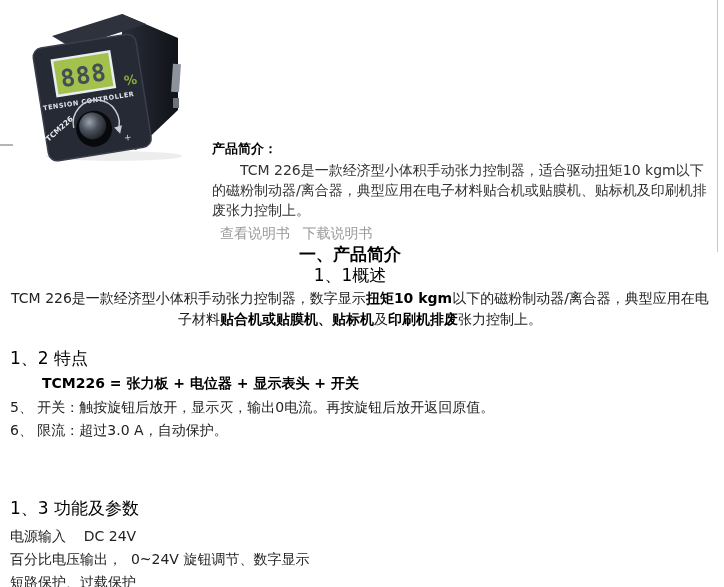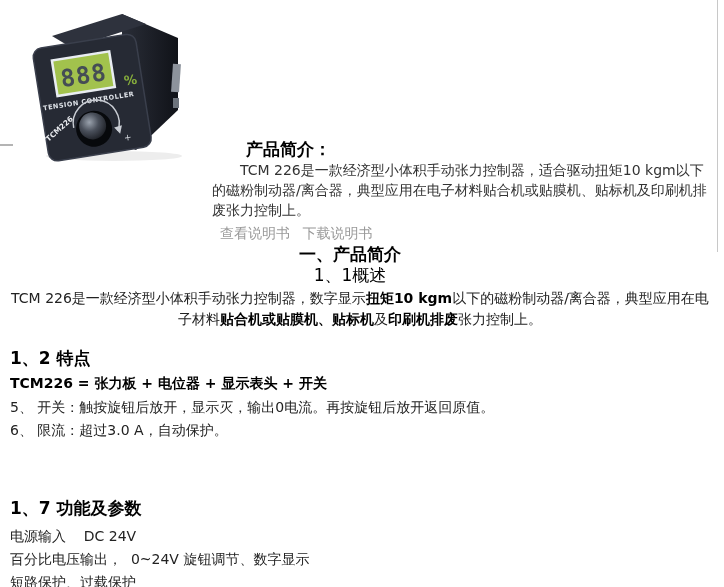--- a/index.html
+++ b/index.html
@@ -9,35 +9,35 @@
     background:#ffffff;
     font-family:"DejaVu Sans","Liberation Sans",sans-serif;
     color:#333333;
     overflow:hidden;
   }
   
   .photo{position:absolute;left:24px;top:8px;width:178px;height:156px;}
   .box-right-border{position:absolute;left:717px;top:0;width:1px;height:252px;background:#c8c8c8;}
   .left-tick{position:absolute;left:0;top:144px;width:13px;height:2px;background:#b4b4b4;}
   .intro{position:absolute;left:212px;top:139px;width:500px;}
-  .intro-title{font-size:17px;font-weight:bold;color:#000;line-height:20px;margin-left:34px;}
+  .intro-title{font-size:13px;font-weight:bold;color:#000;line-height:20px;}
   .intro-para{margin:1px 0 0 0;font-size:14px;line-height:20px;text-indent:2em;color:#333;}
   .links{margin-top:4px;text-align:left;font-size:14px;line-height:18px;}
   .links a{color:#999999;text-decoration:none;margin-left:8px;cursor:pointer;}
   
   .center-head{position:absolute;left:0;top:244px;width:700px;text-align:center;color:#000;}
   .center-head .h1{font-size:17px;font-weight:bold;line-height:21px;font-family:Liberation Serif, serif;}
   .center-head .h2{font-size:17px;font-weight:normal;line-height:21px;}
   .overview{position:absolute;left:6px;top:288px;width:708px;margin:0;
     font-size:14px;line-height:21px;text-align:center;color:#222;}
   .overview b{color:#000;}
   
   .features{position:absolute;left:10px;top:347px;width:704px;}
-  .sec-title{font-size:17px;font-weight:bold;color:#000;line-height:22px;margin:0;}
-  .formula{font-size:14px;font-weight:bold;color:#000;line-height:22px;margin-top:3px;}
+  .sec-title{font-size:17px;font-weight:normal;color:#000;line-height:22px;margin:0;}
+  .formula{font-size:14px;font-weight:bold;color:#000;line-height:22px;margin-top:3px;margin-left:32px;}
   .feat-list{margin-top:2px;}
   .feat-item{font-size:14px;line-height:23px;color:#222;white-space:pre-wrap;}
   
   .specs{position:absolute;left:10px;top:497px;width:704px;}
   .spec-list{margin-top:6px;}
   .spec-item{font-size:14px;line-height:23px;color:#222;white-space:pre-wrap;}
 </style>
 </head>
 <body>
 
@@ -108,21 +108,21 @@
   <div class="features">
     <div class="sec-title">1、2 特点</div>
     <div class="formula">TCM226 = 张力板 + 电位器 + 显示表头 + 开关</div>
     <div class="feat-list">
       <div class="feat-item">5、 开关：触按旋钮后放开，显示灭，输出0电流。再按旋钮后放开返回原值。</div>
       <div class="feat-item">6、 限流：超过3.0 A，自动保护。</div>
     </div>
   </div>
 
   <div class="specs">
-    <div class="sec-title">1、7 功能及参数</div>
+    <div class="sec-title">1、3 功能及参数</div>
     <div class="spec-list">
       <div class="spec-item">电源输入    DC 24V</div>
       <div class="spec-item">百分比电压输出，  0~24V 旋钮调节、数字显示</div>
       <div class="spec-item">短路保护、过载保护</div>
     </div>
   </div>
 
 </div>
 
 </body></html>

